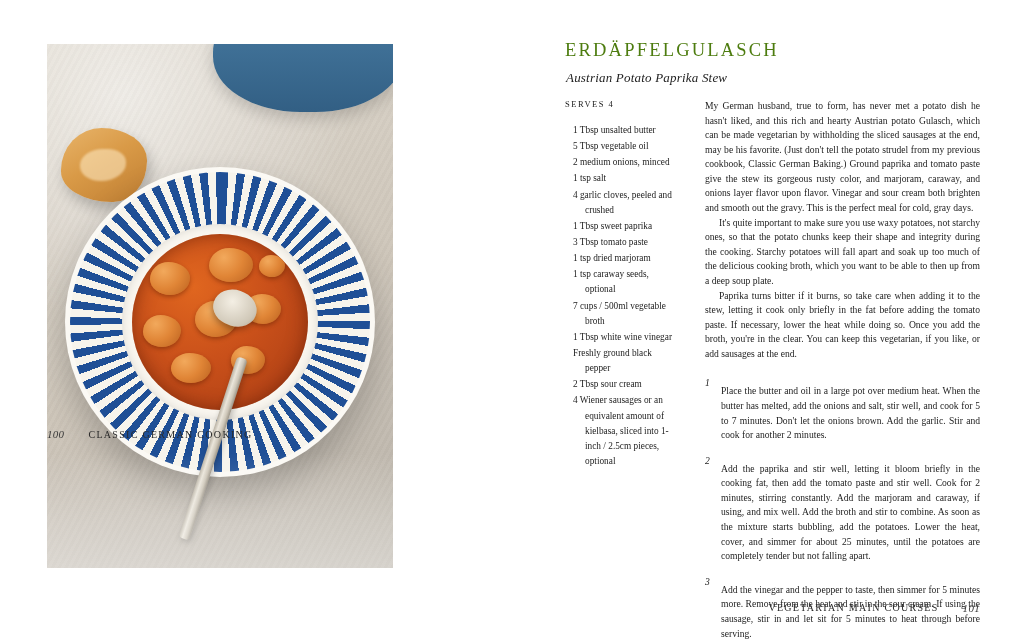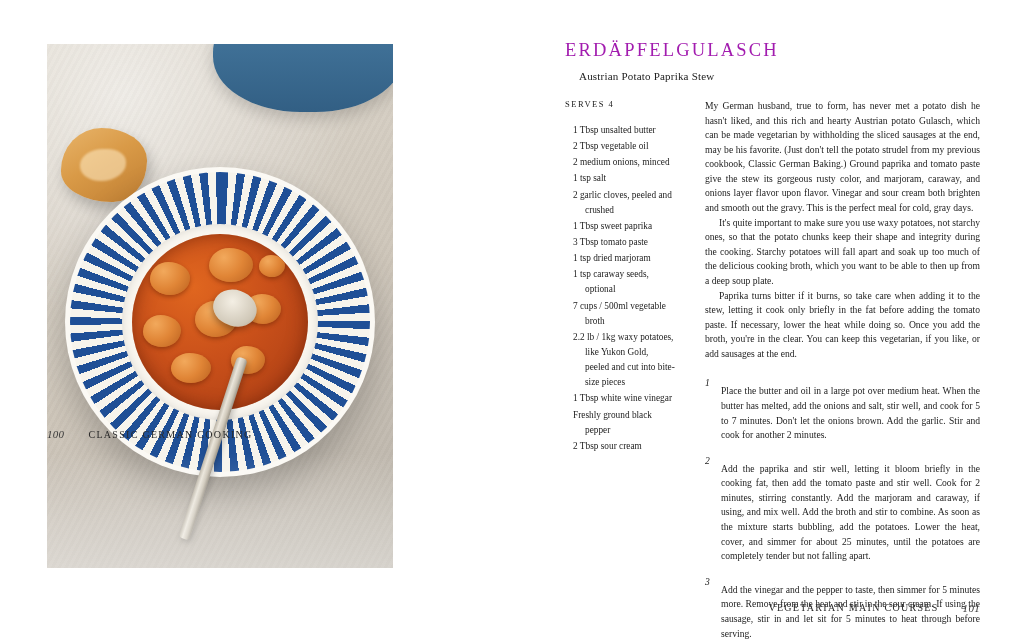--- a/index.html
+++ b/index.html
@@ -186,32 +186,32 @@
     position: absolute;
     left: 512px; top: 0;
     width: 512px; height: 640px;
   }
   .recipe-title {
     position: absolute;
     left: 53px;
     top: 40px;
     font-size: 18.5px;
     letter-spacing: 2.2px;
-    color: #a21caf;
+    color: #4d7c0f;
     font-weight: normal;
     margin: 0;
   }
   .recipe-subtitle {
     position: absolute;
     left: 54px;
     top: 70px;
-    font-size: 11px;
+    font-style: italic;
+    font-size: 13px;
     color: #222;
     letter-spacing: 0.2px;
-    margin-left: 13px;
   }
   .columns {
     position: absolute;
     left: 53px;
     top: 99px;
     width: 415px;
     display: flex;
     gap: 22px;
   }
   .col-ingredients {
@@ -323,33 +323,33 @@
 
     <h1 class="recipe-title">ERDÄPFELGULASCH</h1>
     <div class="recipe-subtitle">Austrian Potato Paprika Stew</div>
 
     <div class="columns">
 
       <div class="col-ingredients">
         <div class="serves">SERVES 4</div>
         <ul class="ingredient-list">
           <li>1 Tbsp unsalted butter</li>
-          <li>2 Tbsp vegetable oil</li>
+          <li>5 Tbsp vegetable oil</li>
           <li>2 medium onions, minced</li>
           <li>1 tsp salt</li>
-          <li>2 garlic cloves, peeled and crushed</li>
+          <li>4 garlic cloves, peeled and crushed</li>
           <li>1 Tbsp sweet paprika</li>
           <li>3 Tbsp tomato paste</li>
           <li>1 tsp dried marjoram</li>
           <li>1 tsp caraway seeds, optional</li>
           <li>7 cups / 500ml vegetable broth</li>
-          <li>2.2 lb / 1kg waxy potatoes, like Yukon Gold, peeled and cut into bite-size pieces</li>
           <li>1 Tbsp white wine vinegar</li>
           <li>Freshly ground black pepper</li>
           <li>2 Tbsp sour cream</li>
+          <li>4 Wiener sausages or an equivalent amount of kielbasa, sliced into 1-inch / 2.5cm pieces, optional</li>
         </ul>
       </div>
 
       <div class="col-method">
         <div class="headnote">
           <p>My German husband, true to form, has never met a potato dish he hasn't liked, and this rich and hearty Austrian potato Gulasch, which can be made vegetarian by withholding the sliced sausages at the end, may be his favorite. (Just don't tell the potato strudel from my previous cookbook, Classic German Baking.) Ground paprika and tomato paste give the stew its gorgeous rusty color, and marjoram, caraway, and onions layer flavor upon flavor. Vinegar and sour cream both brighten and smooth out the gravy. This is the perfect meal for cold, gray days.</p>
           <p>It's quite important to make sure you use waxy potatoes, not starchy ones, so that the potato chunks keep their shape and integrity during the cooking. Starchy potatoes will fall apart and soak up too much of the delicious cooking broth, which you want to be able to then up from a deep soup plate.</p>
           <p>Paprika turns bitter if it burns, so take care when adding it to the stew, letting it cook only briefly in the fat before adding the tomato paste. If necessary, lower the heat while doing so. Once you add the broth, you're in the clear. You can keep this vegetarian, if you like, or add sausages at the end.</p>
         </div>
 

